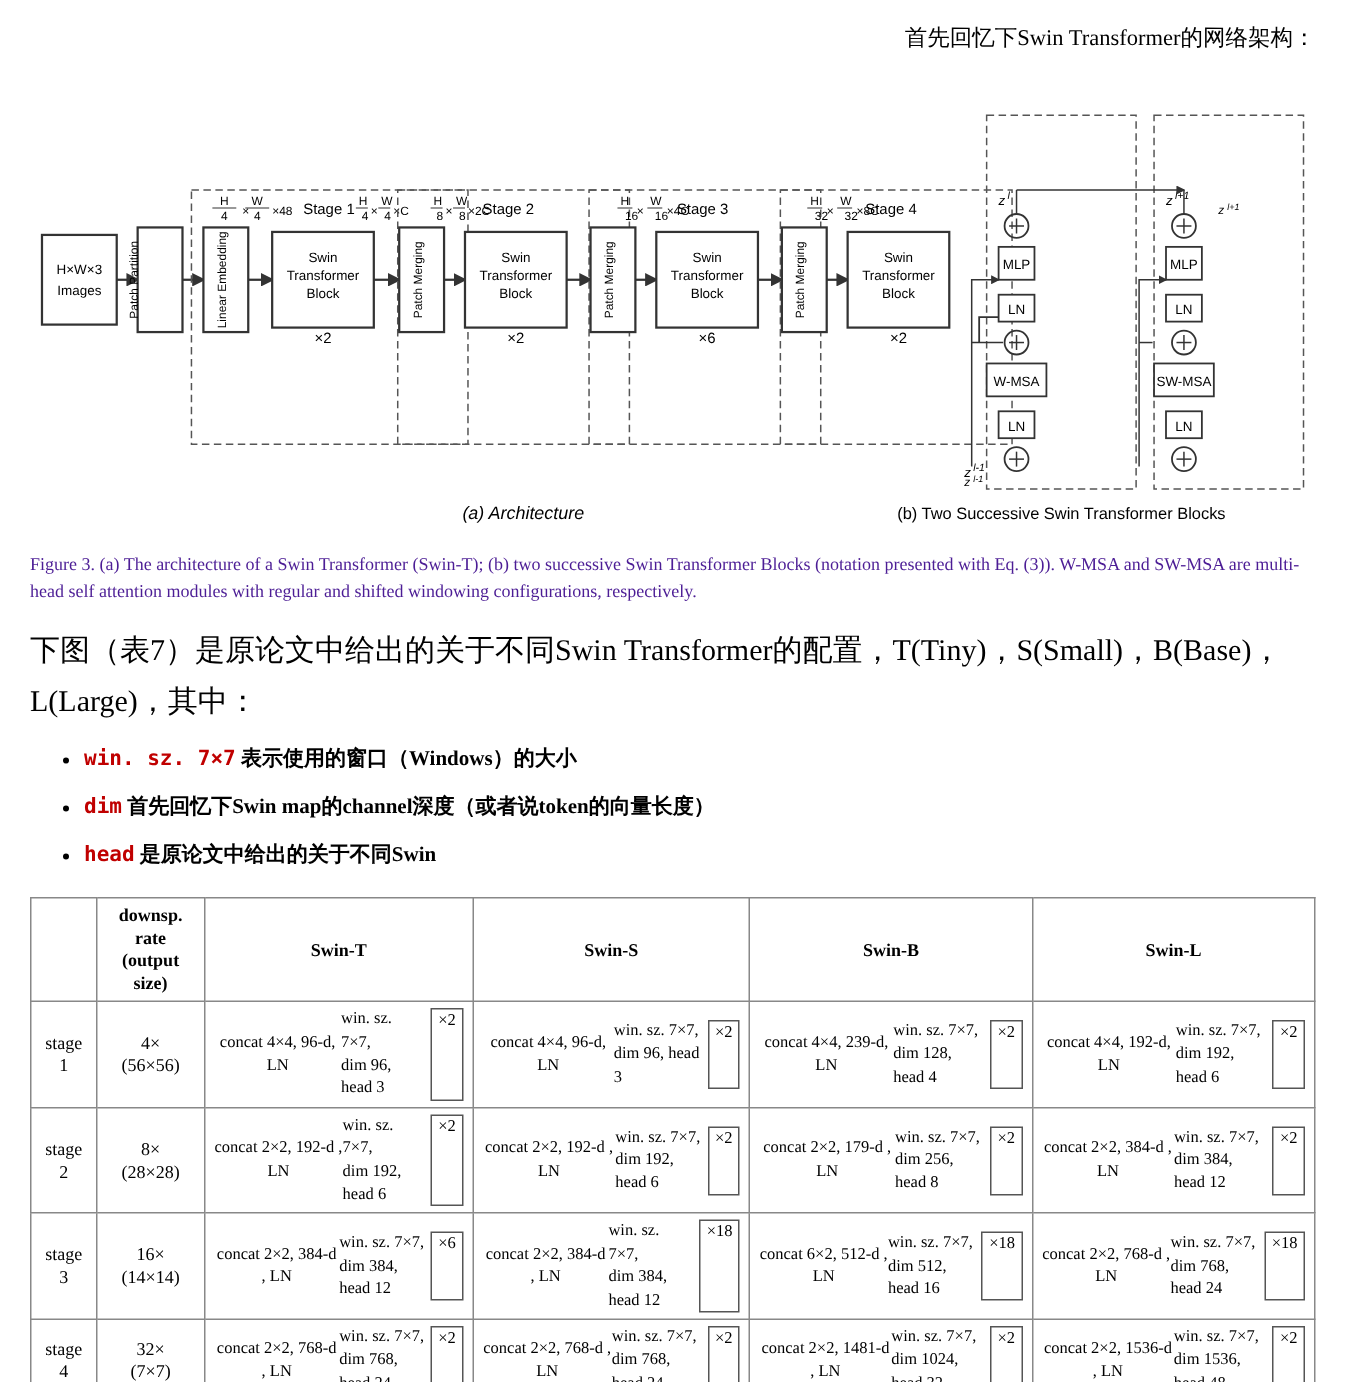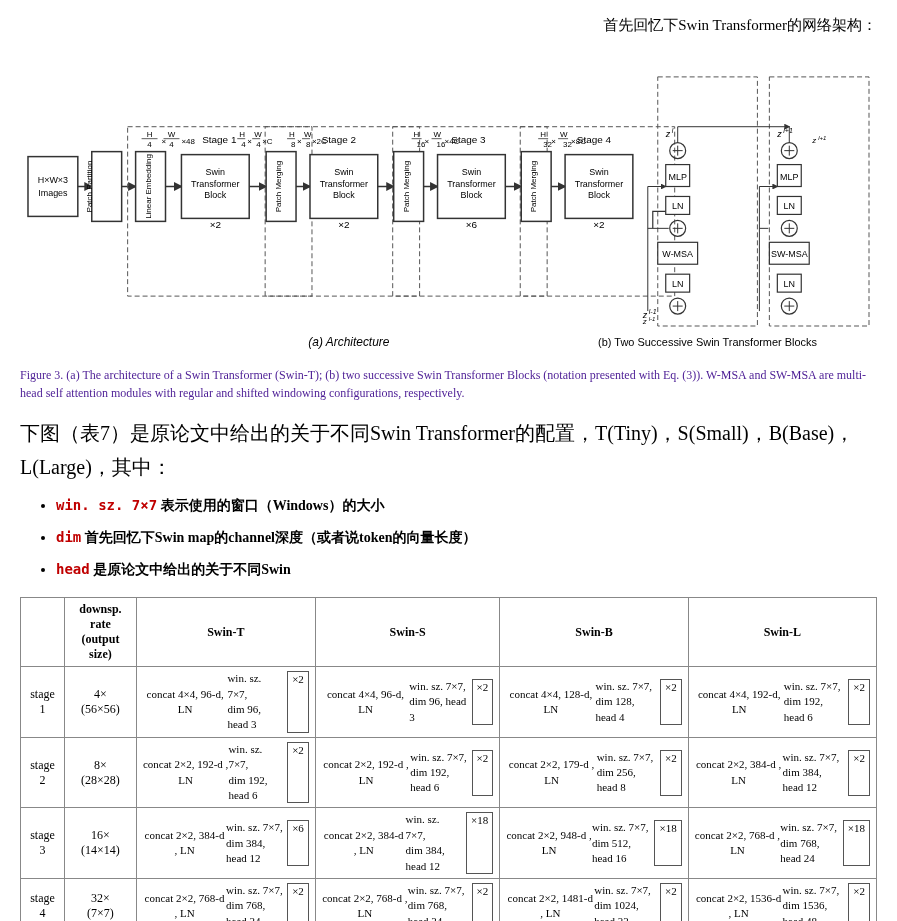--- a/index.html
+++ b/index.html
@@ -366,21 +366,21 @@
             <div class="cell-inner">
               <div class="sub-cell">concat 4×4, 96-d, LN</div>
               <div class="cell-row">
                 <div class="sub-cell" style="text-align: left;">win. sz. 7×7,<br>dim 96, head 3</div>
                 <span class="times-box">×2</span>
               </div>
             </div>
           </td>
           <td>
             <div class="cell-inner">
-              <div class="sub-cell">concat 4×4, 128-d, LN</div>
+              <div class="sub-cell">concat 4×4, 239-d, LN</div>
               <div class="cell-row">
                 <div class="sub-cell" style="text-align: left;">win. sz. 7×7,<br>dim 128, head 4</div>
                 <span class="times-box">×2</span>
               </div>
             </div>
           </td>
           <td>
             <div class="cell-inner">
               <div class="sub-cell">concat 4×4, 192-d, LN</div>
               <div class="cell-row">
@@ -446,21 +446,21 @@
             <div class="cell-inner">
               <div class="sub-cell">concat 2×2, 384-d , LN</div>
               <div class="cell-row">
                 <div class="sub-cell" style="text-align: left;">win. sz. 7×7,<br>dim 384, head 12</div>
                 <span class="times-box">×18</span>
               </div>
             </div>
           </td>
           <td>
             <div class="cell-inner">
-              <div class="sub-cell">concat 2×2, 948-d , LN</div>
+              <div class="sub-cell">concat 6×2, 512-d , LN</div>
               <div class="cell-row">
                 <div class="sub-cell" style="text-align: left;">win. sz. 7×7,<br>dim 512, head 16</div>
                 <span class="times-box">×18</span>
               </div>
             </div>
           </td>
           <td>
             <div class="cell-inner">
               <div class="sub-cell">concat 2×2, 768-d , LN</div>
               <div class="cell-row">

